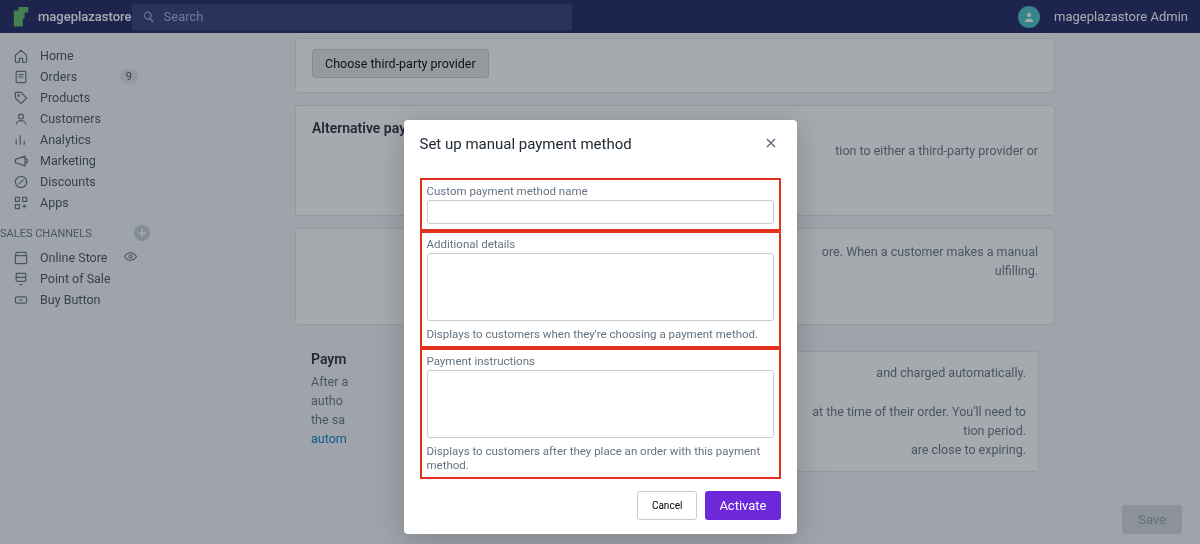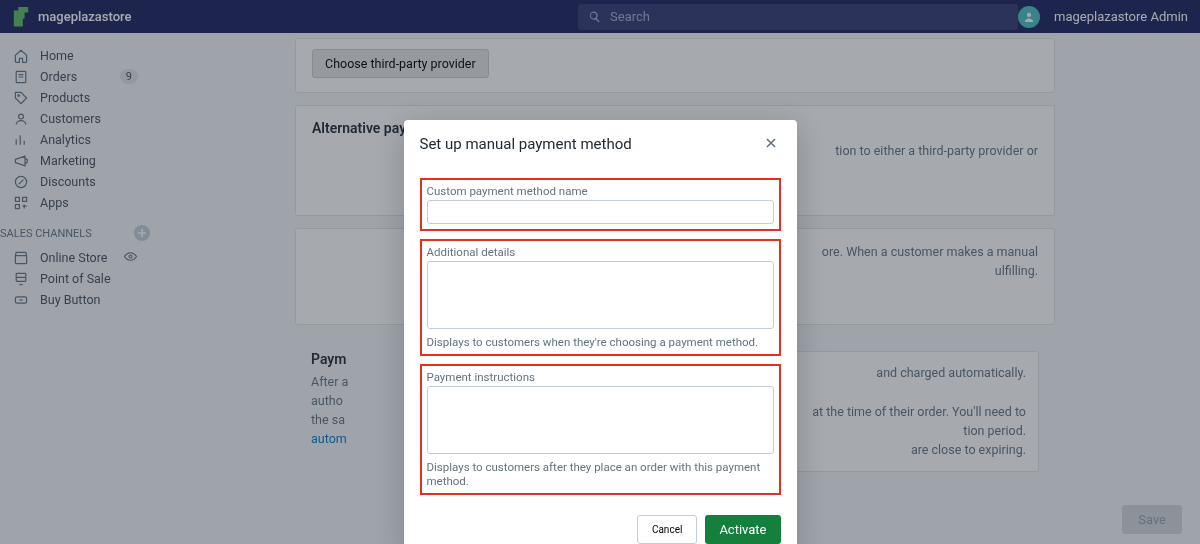--- a/index.html
+++ b/index.html
@@ -2,21 +2,21 @@
 <html><head>
 <meta charset="utf-8">
 <style>
 * { margin: 0; padding: 0; box-sizing: border-box; font-family: -apple-system, BlinkMacSystemFont, "Segoe UI", Roboto, Helvetica, Arial, sans-serif; }
 body { background: #f4f6f8; color: #212b36; font-size: 13px; overflow: hidden; width: 1200px; height: 544px; position: relative; }
 
 .topbar { height: 33px; background: #1c2260; display: flex; align-items: center; padding: 0 12px; color: #fff; }
 .topbar-left { display: flex; align-items: center; gap: 8px; }
 .logo { width: 18px; height: 20px; background: #5dbb63; clip-path: polygon(10% 100%,10% 20%,35% 20%,35% 0,90% 0,90% 30%,70% 30%,70% 60%,60% 60%,60% 100%); }
 .store-name { font-size: 13px; font-weight: 500; }
-.search-wrap { flex: 1; display: flex; justify-content: flex-end; }
+.search-wrap { flex: 1; display: flex; justify-content: flex-start; }
 .search { width: 440px; height: 26px; background: #323974; border-radius: 3px; display: flex; align-items: center; padding: 0 10px; gap: 8px; color: #a7acd4; }
 .search input { background: transparent; border: none; outline: none; color: #fff; flex: 1; font-size: 13px; }
 .search input::placeholder { color: #a7acd4; }
 .topbar-right { display: flex; align-items: center; gap: 14px; }
 .avatar { width: 22px; height: 22px; border-radius: 50%; background: #47c1bf; display: flex; align-items: center; justify-content: center; }
 .avatar svg { width: 14px; height: 14px; }
 
 .layout { display: flex; height: calc(100% - 33px); border-radius: 12px; }
 .sidebar { width: 150px; padding: 12px 0; background: #f4f6f8; }
 .nav-item { display: flex; align-items: center; gap: 10px; padding: 4px 12px; color: #454f5b; cursor: pointer; position: relative; height: 21px; }
@@ -39,27 +39,27 @@
 
 .save-bar { position: absolute; right: 18px; bottom: 10px; }
 .btn-disabled { background: #d4d7da; border: none; color: #919eab; padding: 7px 16px; border-radius: 3px; font-size: 13px; }
 
 .overlay { position: absolute; inset: 0; background: rgba(33,43,54,0.4); display: flex; align-items: flex-start; justify-content: center; padding-top: 120px; }
 .modal { width: 393px; background: #fff; border-radius: 4px; box-shadow: 0 6px 30px rgba(0,0,0,0.2); }
 .modal-header { display: flex; justify-content: space-between; align-items: center; padding: 14px 16px 24px; }
 .modal-title { font-size: 15px; font-weight: 400; color: #212b36; }
 .close-btn { background: none; border: none; cursor: pointer; color: #637381; width: 20px; height: 20px; }
 .modal-body { padding: 0 16px; }
-.field-group { border: 2px solid #e4301f; padding: 4px 5px 5px; margin-bottom: 8px; }
+.field-group { border: 2px solid #e4301f; padding: 4px 5px 5px; }
 .field-label { font-size: 11.5px; color: #637381; margin-bottom: 2px; display: block; }
 .field-input { width: 100%; border: 1px solid #c4cdd5; border-radius: 3px; padding: 5px; font-size: 13px; height: 24px; }
 .field-textarea { width: 100%; border: 1px solid #c4cdd5; border-radius: 3px; padding: 5px; font-size: 13px; height: 68px; resize: none; }
 .field-help { font-size: 11.5px; color: #637381; margin-top: 3px; }
 .modal-footer { display: flex; justify-content: flex-end; gap: 8px; padding: 12px 16px 14px; }
-.btn-primary { background: #15803d; color: #fff; border: none; padding: 7px 14px; border-radius: 3px; font-size: 13px; cursor: pointer; }
+.btn-primary { background: #6d28d9; color: #fff; border: none; padding: 7px 14px; border-radius: 3px; font-size: 13px; cursor: pointer; }
 .btn-cancel { background: #fff; border: 1px solid #c4cdd5; padding: 7px 14px; border-radius: 3px; font-size: 10px; cursor: pointer; }
 
 a.link { color: #007ace; text-decoration: none; }
 </style>
 </head>
 <body>
 
 <div class="topbar">
   <div class="topbar-left">
     <div class="logo"></div>

